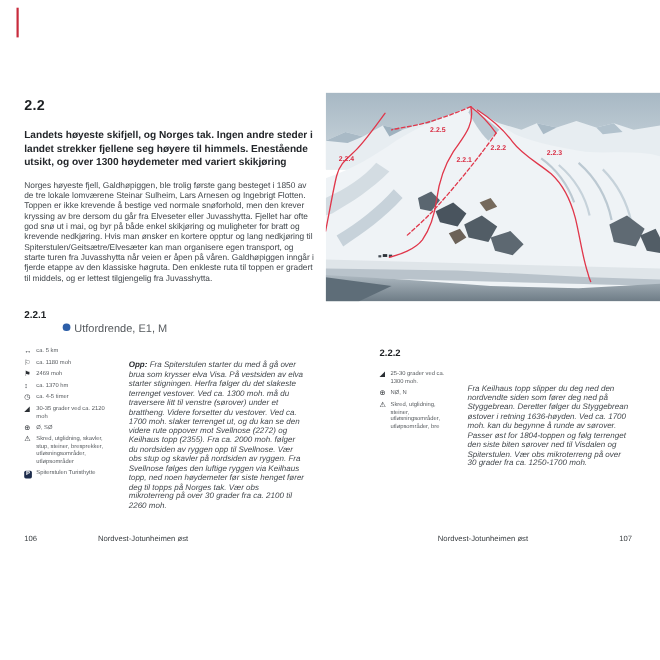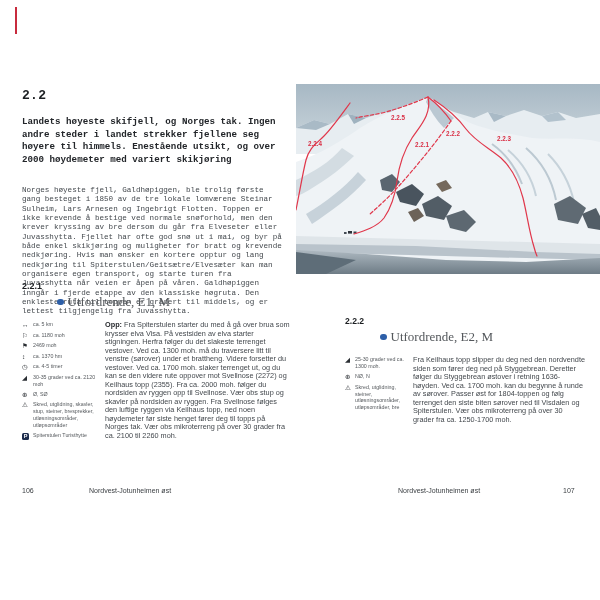--- a/index.html
+++ b/index.html
@@ -4,50 +4,50 @@
 <style>
   html,body{margin:0;padding:0;}
   body{
     width:600px;height:600px;background:#ffffff;position:relative;overflow:hidden;
     font-family:"Liberation Sans", sans-serif;color:#1c1f22;
     -webkit-font-smoothing:antialiased;
   }
   .edge-mark{position:absolute;left:15px;top:7px;width:2px;height:27px;background:#c82b3d;}
 
   
-  .left-head{position:absolute;left:22px;top:88px;width:266px;font-family:Liberation Mono, monospace;}
+  .left-head{position:absolute;left:22px;top:88px;width:266px;}
   .sec-num{font-size:13px;font-weight:bold;letter-spacing:.3px;}
   .title-line{margin-top:3px;font-size:15px;font-weight:bold;letter-spacing:.4px;white-space:nowrap;}
   .title-elev{font-weight:normal;color:#73787c;margin-left:6px;letter-spacing:.1px;}
   .intro{margin-top:13px;font-size:9.2px;font-weight:bold;line-height:1.36;color:#23262a;width:263px;}
-  .body-par{margin-top:20px;font-size:7.6px;line-height:1.23;color:#43484d;width:264px;}
+  .body-par{margin-top:10px;font-size:7.6px;line-height:1.23;color:#43484d;width:264px;}
 
   .route-block{position:absolute;}
   .rb-221{left:22px;top:281px;width:268px;}
   .rb-222{left:345px;top:316px;width:240px;}
   .route-heading{display:flex;font-weight:bold;white-space:nowrap;}
   .rb-221 .route-heading{font-size:9px;}
   .rb-222 .route-heading{font-size:8.6px;}
   .route-num{width:35px;flex:none;}
-  .badge{margin-left:35px;margin-top:3px;display:flex;align-items:center;font-size:13px;color:#54585c;font-family:Liberation Serif, serif;}
+  .badge{margin-left:35px;margin-top:3px;display:flex;font-size:10px;color:#54585c;}
   .dot{width:6.5px;height:6.5px;border-radius:50%;background:#2d5fa8;margin-right:4px;flex:none;}
   .route-cols{display:flex;margin-top:11px;align-items:flex-start;}
   .stats{flex:none;}
   .rb-221 .stats{width:83px;}
   .rb-222 .stats{width:68px;}
   .stat-row{display:flex;margin-bottom:3.4px;align-items:flex-start;}
   .stat-icon{width:11px;flex:none;font-size:6.5px;line-height:1.1;color:#2a2e33;}
   .rb-222 .stat-icon{width:10px;}
   .icon-parking{background:#1d2c4c;color:#fff;width:7px;height:7px;border-radius:1.5px;
     font-size:5.5px;line-height:7px;text-align:center;display:inline-block;font-weight:bold;}
   .stat-text{font-size:5.3px;line-height:1.3;color:#55595d;}
   .rb-221 .stat-text{width:64px;}
   .rb-222 .stat-text{width:54px;}
   .route-text{font-size:7.3px;line-height:1.17;color:#43484d;flex:1;}
-  .route-text p{margin:0;}
+  .route-text p{margin:12px;font-style:italic;}
   .route-text b{color:#26292d;}
 
   
   .photo{position:absolute;left:296px;top:84px;width:304px;height:190px;overflow:hidden;}
   .photo svg{display:block;}
   .route-line{fill:none;stroke:#e0374b;stroke-width:1.2;stroke-linecap:round;}
   .route-dashed{stroke-dasharray:3.5 2.2;}
   .route-label{font-family:"Liberation Sans",sans-serif;font-size:6.3px;font-weight:bold;fill:#d92f45;}
 
   
@@ -57,21 +57,21 @@
   .f-lbl-right{left:398px;}
   .f-107{left:563px;}
 </style>
 </head>
 <body>
 
 <div class="edge-mark"></div>
 
 <div class="left-head">
   <div class="sec-num">2.2</div>
-  <div class="intro">Landets høyeste skifjell, og Norges tak. Ingen andre steder i landet strekker fjellene seg høyere til himmels. Enestående utsikt, og over 2000 høydemeter med variert skikjøring</div>
+  <div class="intro">Landets høyeste skifjell, og Norges tak. Ingen andre steder i landet strekker fjellene seg høyere til himmels. Enestående utsikt, og over 1300 høydemeter med variert skikjøring</div>
   <div class="body-par">Norges høyeste fjell, Galdhøpiggen, ble trolig første gang besteget i 1850 av de tre lokale lomværene Steinar Sulheim, Lars Arnesen og Ingebrigt Flotten. Toppen er ikke krevende å bestige ved normale snøforhold, men den krever kryssing av bre dersom du går fra Elveseter eller Juvasshytta. Fjellet har ofte god snø ut i mai, og byr på både enkel skikjøring og muligheter for bratt og krevende nedkjøring. Hvis man ønsker en kortere opptur og lang nedkjøring til Spiterstulen/Geitsætre/Elvesæter kan man organisere egen transport, og starte turen fra Juvasshytta når veien er åpen på våren. Galdhøpiggen inngår i fjerde etappe av den klassiske høgruta. Den enkleste ruta til toppen er gradert til middels, og er lettest tilgjengelig fra Juvasshytta.</div>
 </div>
 
 <div class="route-block rb-221">
   <div class="route-heading">
     <span class="route-num">2.2.1</span>
   </div>
   <div class="badge">
     <span class="dot"></span>
     <span>Utfordrende, E1, M</span>
@@ -187,24 +187,20 @@
     <text class="route-label" x="119" y="63">2.2.1</text>
     <text class="route-label" x="150" y="52">2.2.2</text>
     <text class="route-label" x="201" y="57">2.2.3</text>
   </svg>
 </div>
 
 <div class="route-block rb-222">
   <div class="route-heading">
     <span class="route-num">2.2.2</span>
   </div>
-  <div class="badge">
-    <span class="dot"></span>
-    <span>Utfordrende, E2, M</span>
-  </div>
   <div class="route-cols">
     <div class="stats">
 
         <div class="stat-row">
           <span class="stat-icon">◢</span>
           <span class="stat-text">25-30 grader ved ca. 1300 moh.</span>
         </div>
 
         <div class="stat-row">
           <span class="stat-icon">⊕</span>

